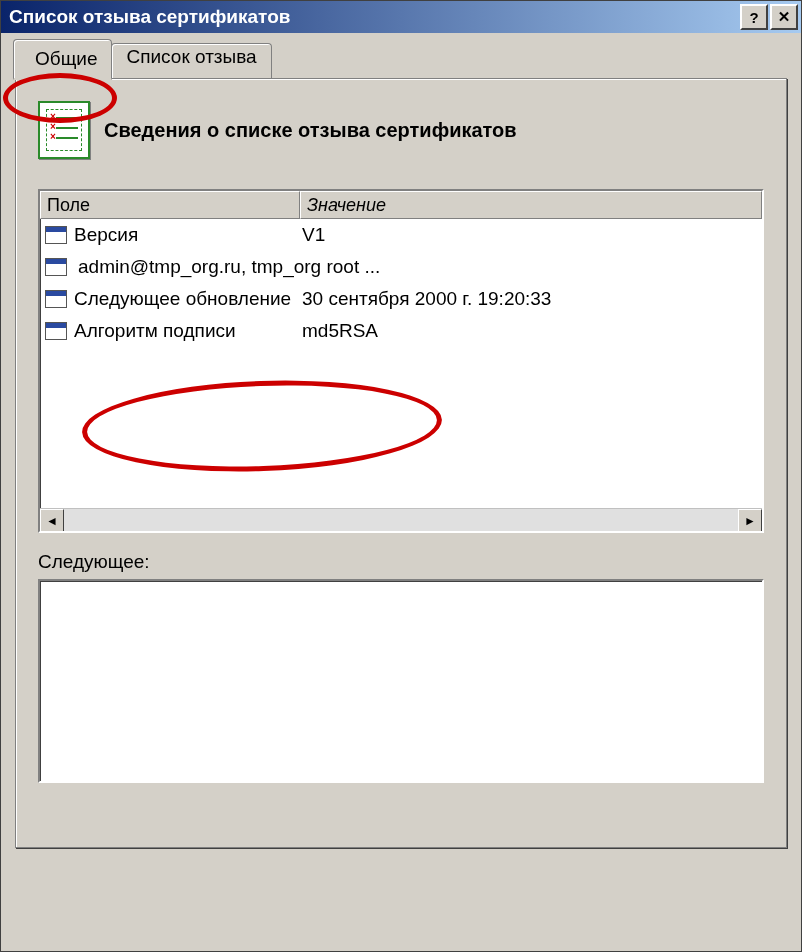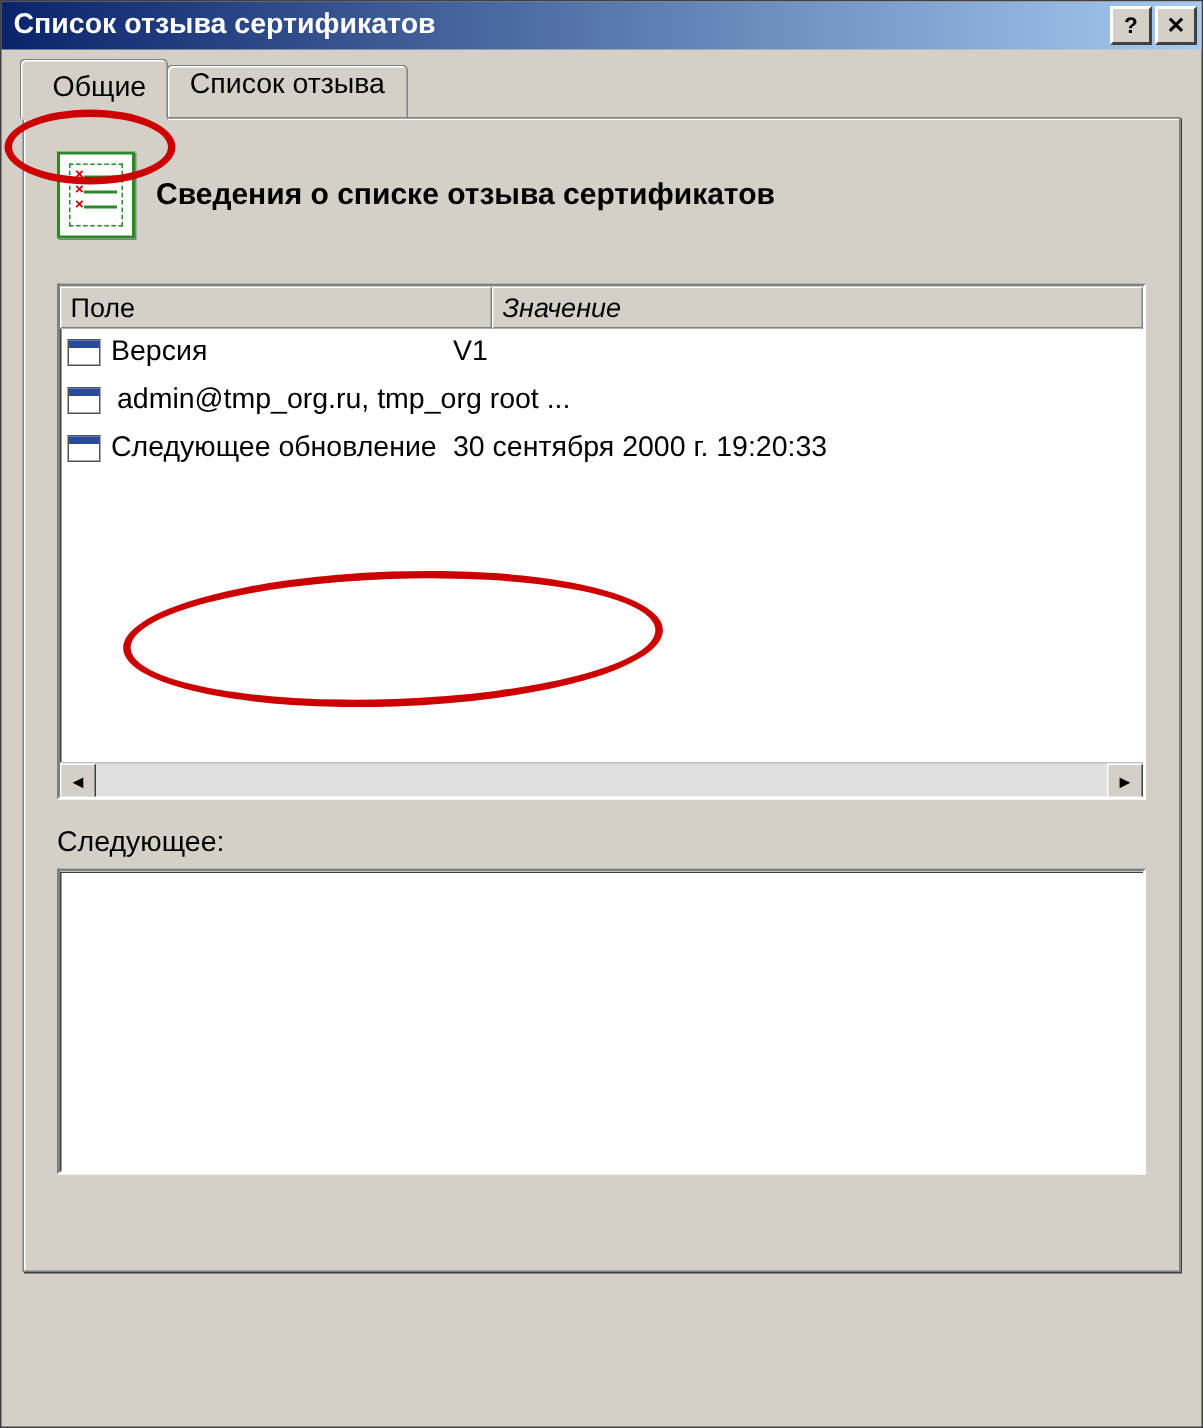--- a/index.html
+++ b/index.html
@@ -130,21 +130,21 @@
     height: 28px;
   }
   .hcol {
     background: #d4d0c8;
     border: 1px solid;
     border-color: #ffffff #808080 #808080 #ffffff;
     padding: 3px 6px;
     box-sizing: border-box;
     font-size: 18px;
   }
-  .hcol.c1 { width: 288px; }
+  .hcol.c1 { width: 260px; }
   .hcol.c2 { flex: 1; font-style: italic; }
   .list-rows { flex: 1; overflow: hidden; }
   .row {
     display: flex;
     height: 32px;
     align-items: center;
   }
   .row-icon {
     width: 24px;
     height: 20px;
@@ -290,20 +290,27 @@
               </span>
             <span class="cell c2">admin@tmp_org.ru, tmp_org root ...</span>
           </div>
           <div class="row">
             <span class="row-icon">
                 <span class="prop-icon"></span>
               </span>
             <span class="cell c1">Следующее обновление</span>
             <span class="cell c2">30 сентября 2000 г. 19:20:33</span>
           </div>
+          <div class="row">
+            <span class="row-icon">
+                <span class="prop-icon"></span>
+              </span>
+            <span class="cell c1">Алгоритм подписи</span>
+            <span class="cell c2">md5RSA</span>
+          </div>
         </div>
         <div class="list-scrollbar-h">
           <div class="scroll-btn">
               <span>◄</span>
             </div>
           <div class="scroll-btn">
               <span>►</span>
             </div>
         </div>
       </div>

